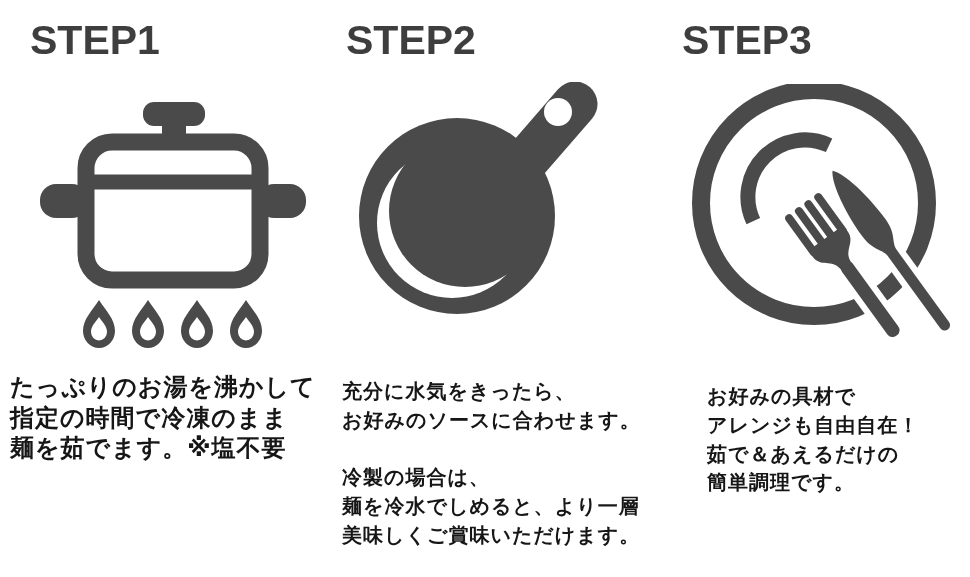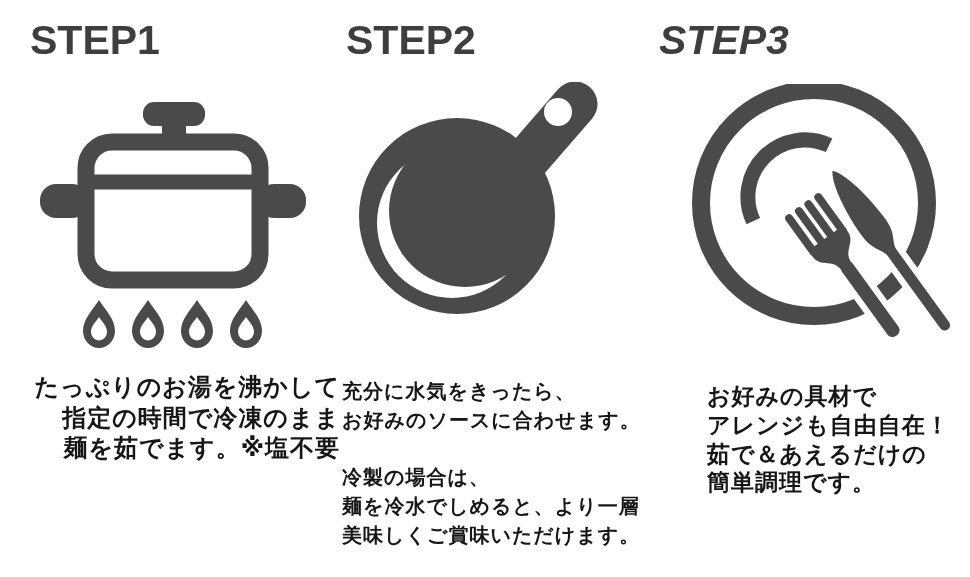--- a/index.html
+++ b/index.html
@@ -17,38 +17,38 @@
     position:absolute;
     top:18px;
     font-size:41px;
     font-weight:700;
     color:var(--heading-color);
     letter-spacing:0px;
     line-height:1.1;
   }
   #h1{left:30px;}
   #h2{left:346px;}
-  #h3{left:659px;font-style:italic;}
+  #h3{left:682px;}
 
   .icon-box{position:absolute;color:var(--icon-color);}
   #icon1{left:40px;top:98px;width:266px;height:260px;}
   #icon2{left:345px;top:82px;width:275px;height:278px;}
   #icon3{left:692px;top:84px;width:266px;height:266px;}
   .icon-box svg{display:block;width:100%;height:100%;}
 
   .step-text{
     position:absolute;
     color:var(--text-color);
     font-weight:700;
     white-space:pre-line;
     letter-spacing:1px;
   }
-  #t1{left:10px;top:372px;width:330px;font-size:24px;line-height:30.5px;text-align:right;}
+  #t1{left:10px;top:372px;width:330px;font-size:24px;line-height:30.5px;}
   #t2{left:342px;top:377px;width:345px;font-size:20px;line-height:28.8px;}
-  #t3{left:707px;top:382px;width:260px;font-size:23px;line-height:28.8px;}
+  #t3{left:707px;top:382px;width:260px;font-size:20px;line-height:28.8px;}
 
   .halo{fill:#fff;stroke:#fff;stroke-width:14;stroke-linejoin:round;stroke-linecap:round;}
   .solid{fill:currentColor;}
 </style>
 </head>
 <body>
 
 <div class="canvas">
 
   <div class="step-heading" id="h1">STEP1</div>

